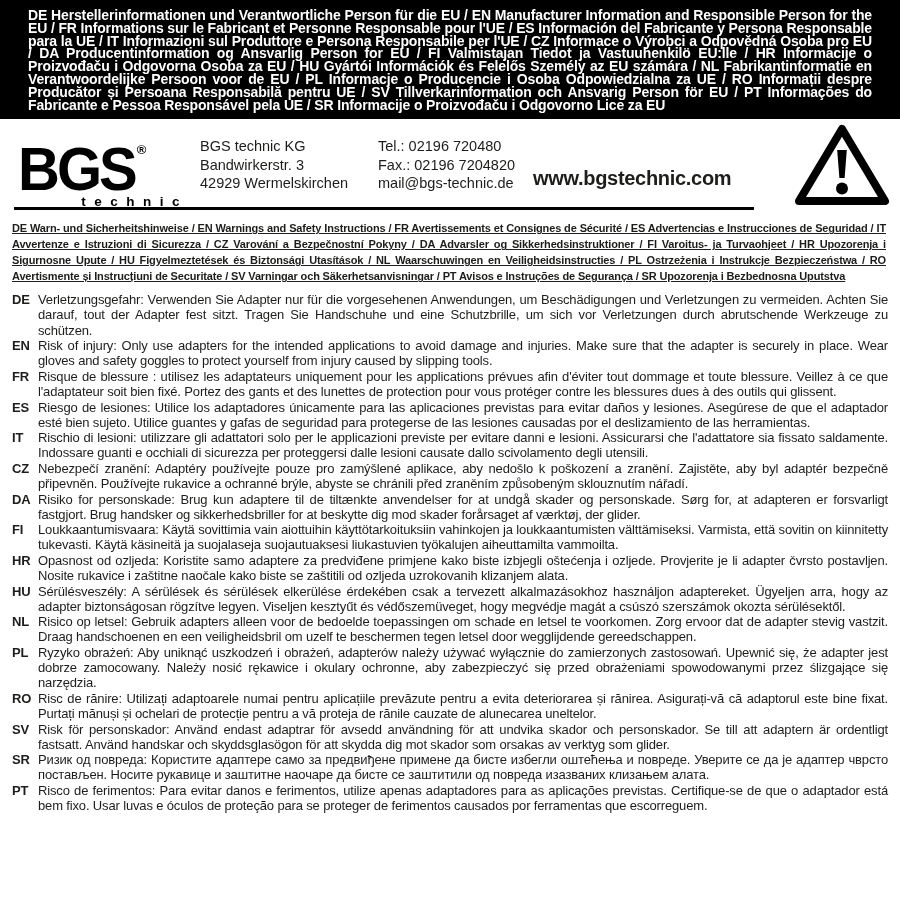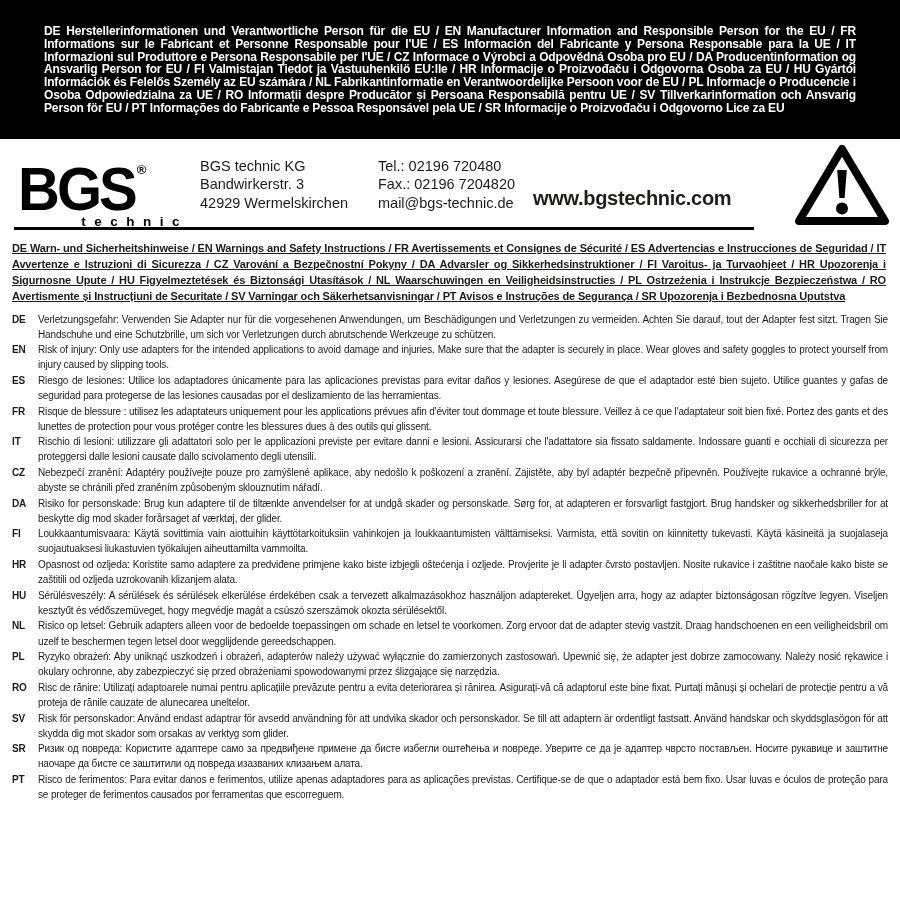--- a/index.html
+++ b/index.html
@@ -14,22 +14,22 @@
 
   
   .band {
     background: #000000;
     color: #ffffff;
     margin: 0;
     padding: 9px 28px 8px 28px;
     min-height: 80px;
   }
   .band p {
-    margin: 16px;
-    font-size: 12px;
+    margin: 0;
+    font-size: 14px;
     font-weight: bold;
     line-height: 12.8px;
     letter-spacing: -0.15px;
     text-align: justify;
   }
 
   
   .header { position: relative; height: 86px; margin-top: 2px; }
 
   .logo { position: absolute; left: 18px; top: 2px; width: 170px; }
@@ -69,21 +69,21 @@
     text-align: justify;
     text-decoration: underline;
   }
 
   
   .list { margin: 8px 12px 0 12px; }
   .item {
     position: relative;
     padding-left: 26px;
     margin-bottom: 0.5px;
-    font-size: 10px;
+    font-size: 13px;
     line-height: 15.1px;
     letter-spacing: -0.15px;
     text-align: justify;
   }
   .item .code { position: absolute; left: 0; top: 0; font-weight: bold; }
 </style>
 </head>
 <body>
 
 <div class="band">
@@ -128,26 +128,26 @@
 <div class="list">
   <div class="item">
     <span class="code">DE</span>
     <span>Verletzungsgefahr: Verwenden Sie Adapter nur für die vorgesehenen Anwendungen, um Beschädigungen und Verletzungen zu vermeiden. Achten Sie darauf, tout der Adapter fest sitzt. Tragen Sie Handschuhe und eine Schutzbrille, um sich vor Verletzungen durch abrutschende Werkzeuge zu schützen.</span>
   </div>
   <div class="item">
     <span class="code">EN</span>
     <span>Risk of injury: Only use adapters for the intended applications to avoid damage and injuries. Make sure that the adapter is securely in place. Wear gloves and safety goggles to protect yourself from injury caused by slipping tools.</span>
   </div>
   <div class="item">
+    <span class="code">FR</span>
+    <span>Risque de blessure : utilisez les adaptateurs uniquement pour les applications prévues afin d'éviter tout dommage et toute blessure. Veillez à ce que l'adaptateur soit bien fixé. Portez des gants et des lunettes de protection pour vous protéger contre les blessures dues à des outils qui glissent.</span>
+  </div>
+  <div class="item">
     <span class="code">ES</span>
     <span>Riesgo de lesiones: Utilice los adaptadores únicamente para las aplicaciones previstas para evitar daños y lesiones. Asegúrese de que el adaptador esté bien sujeto. Utilice guantes y gafas de seguridad para protegerse de las lesiones causadas por el deslizamiento de las herramientas.</span>
-  </div>
-  <div class="item">
-    <span class="code">FR</span>
-    <span>Risque de blessure : utilisez les adaptateurs uniquement pour les applications prévues afin d'éviter tout dommage et toute blessure. Veillez à ce que l'adaptateur soit bien fixé. Portez des gants et des lunettes de protection pour vous protéger contre les blessures dues à des outils qui glissent.</span>
   </div>
   <div class="item">
     <span class="code">IT</span>
     <span>Rischio di lesioni: utilizzare gli adattatori solo per le applicazioni previste per evitare danni e lesioni. Assicurarsi che l'adattatore sia fissato saldamente. Indossare guanti e occhiali di sicurezza per proteggersi dalle lesioni causate dallo scivolamento degli utensili.</span>
   </div>
   <div class="item">
     <span class="code">CZ</span>
     <span>Nebezpečí zranění: Adaptéry používejte pouze pro zamýšlené aplikace, aby nedošlo k poškození a zranění. Zajistěte, aby byl adaptér bezpečně připevněn. Používejte rukavice a ochranné brýle, abyste se chránili před zraněním způsobeným sklouznutím nářadí.</span>
   </div>
   <div class="item">

